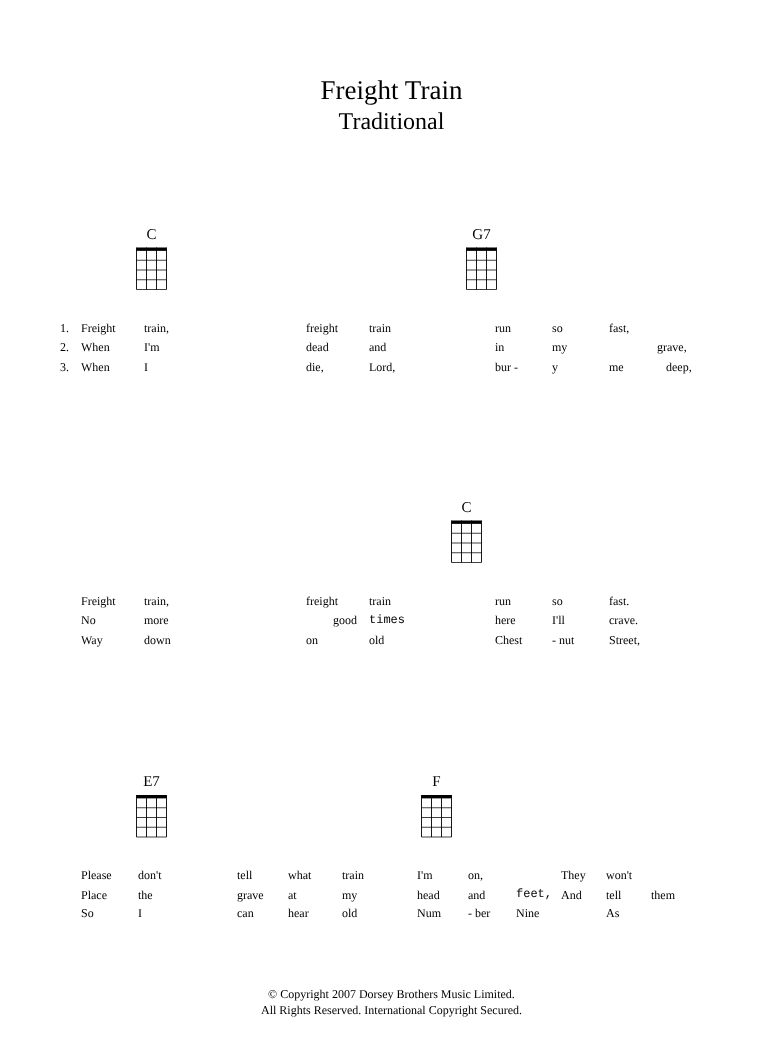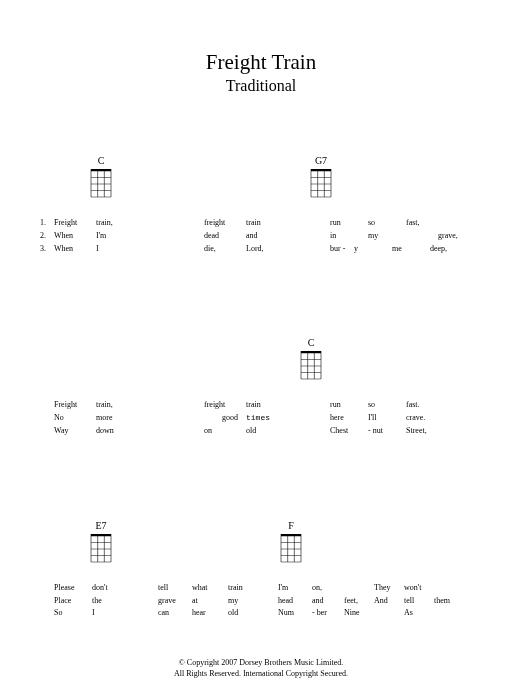--- a/index.html
+++ b/index.html
@@ -13,21 +13,21 @@
     overflow: hidden;
   }
   .page {
     width: 100%;
     height: 100%;
     padding: 50px 40px 0 40px;
     position: relative;
   }
   .title {
     text-align: center;
-    font-size: 21px;
+    font-size: 18px;
     font-weight: normal;
     margin-bottom: 2px;
   }
   .subtitle {
     text-align: center;
     font-size: 16px;
     margin-bottom: 60px;
   }
   .system {
     position: relative;
@@ -146,21 +146,21 @@
             <span class="sl" style="width: 38px; padding-left: 32px;">grave,</span>
           </div>
           <div class="lyric-row">
             <span class="vn">3.</span>
             <span class="sl" style="width: 42px;">When</span>
             <span class="sl" style="width: 62px;">I</span>
             <span class="sl" style="width: 46px;"></span>
             <span class="sl" style="width: 42px;">die,</span>
             <span class="sl" style="width: 56px;">Lord,</span>
             <span class="sl" style="width: 28px;"></span>
-            <span class="sl" style="width: 24px;">bur -</span>
+            <span class="sl" style="width: 38px;">bur -</span>
             <span class="sl" style="width: 38px;">y</span>
             <span class="sl" style="width: 38px;">me</span>
             <span class="sl" style="width: 38px;">deep,</span>
           </div>
         </div>
       </div>
       <div class="system">
         <div class="chord-row">
           <div class="chord" style="left: 256px;">
             <div class="chord-name">C</div>
@@ -270,21 +270,21 @@
             <span class="vn"></span>
             <span class="sl" style="width: 38px;">Place</span>
             <span class="sl" style="width: 44px;">the</span>
             <span class="sl" style="width: 22px;"></span>
             <span class="sl" style="width: 34px;">grave</span>
             <span class="sl" style="width: 36px;">at</span>
             <span class="sl" style="width: 36px;">my</span>
             <span class="sl" style="width: 14px;"></span>
             <span class="sl" style="width: 34px;">head</span>
             <span class="sl" style="width: 32px;">and</span>
-            <span class="sl" style="width: 30px;">feet,</span>
+            <span class="sl" style="width: 30px; font-family: Liberation Mono, monospace;">feet,</span>
             <span class="sl" style="width: 30px;">And</span>
             <span class="sl" style="width: 30px;">tell</span>
             <span class="sl" style="width: 30px;">them</span>
           </div>
           <div class="lyric-row">
             <span class="vn"></span>
             <span class="sl" style="width: 38px;">So</span>
             <span class="sl" style="width: 44px;">I</span>
             <span class="sl" style="width: 22px;"></span>
             <span class="sl" style="width: 34px;">can</span>

